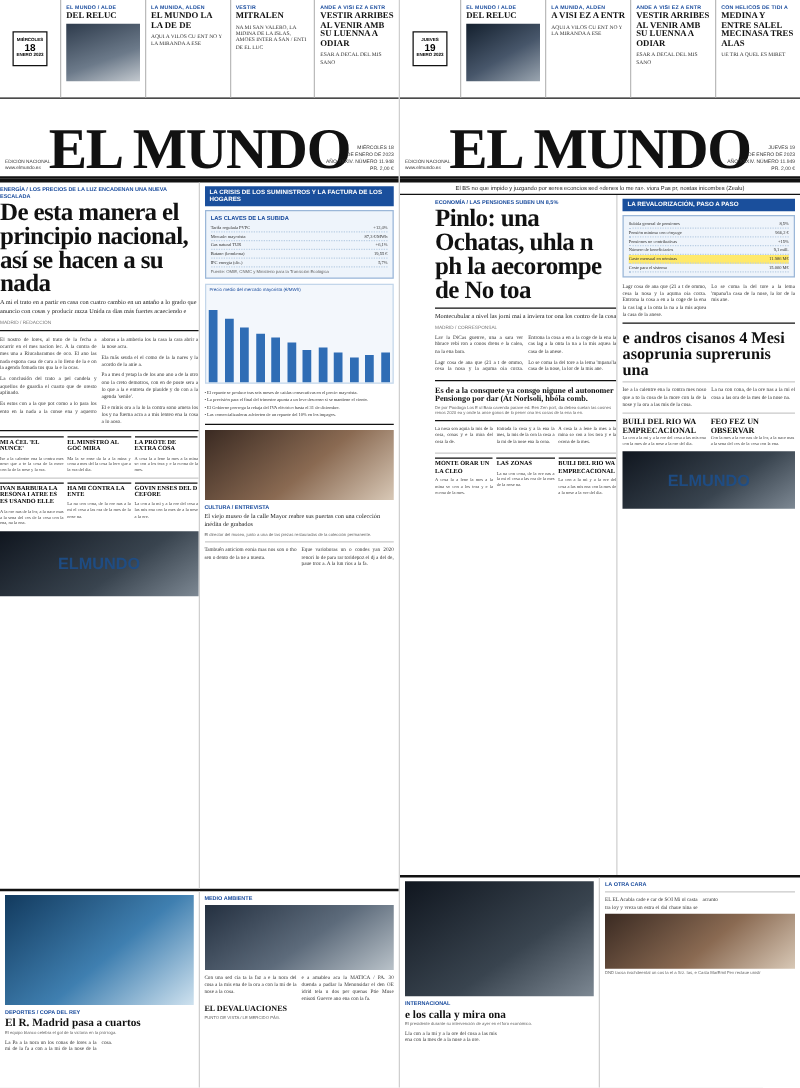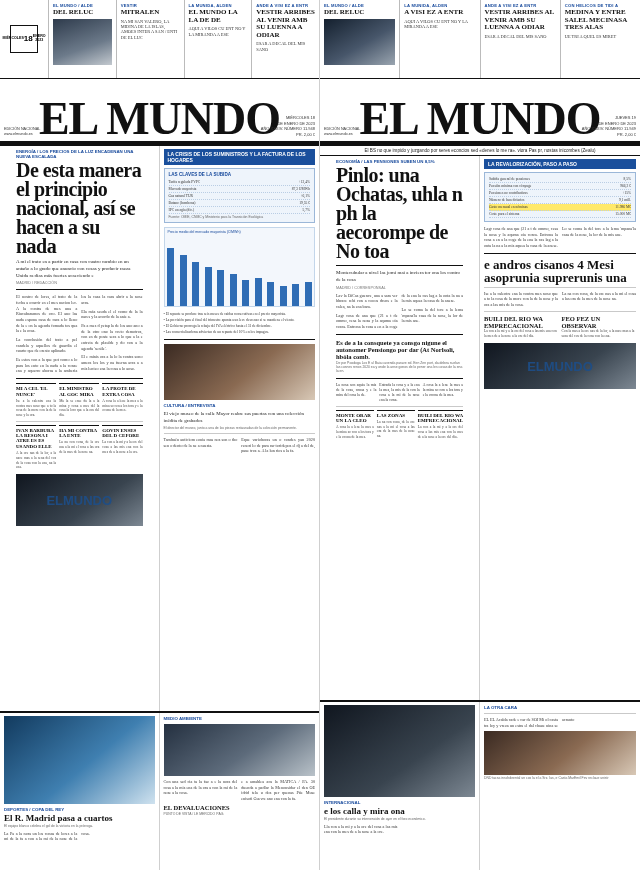--- a/index.html
+++ b/index.html
@@ -10,33 +10,33 @@
 
   
   .topstrip{display:flex;height:78px;border-bottom:1px solid #111;}
   .tsbox{flex:1;border-right:1px solid #bbb;padding:3px 4px;overflow:hidden;}
   .tsbox:last-child{border-right:none;}
   .kicker{font-family:"Liberation Sans",sans-serif;font-size:4.2px;font-weight:bold;color:#15489b;letter-spacing:.2px;line-height:1.25;}
   .tshead{font-family:"Liberation Serif",serif;font-size:7px;font-weight:bold;line-height:1.08;color:#111;margin-top:1px;}
   .tssub{font-size:4.4px;color:#333;line-height:1.2;margin-top:2px;}
   .tsphoto{width:100%;height:46px;background:linear-gradient(160deg,#2e3b4c,#6c7a8a 60%,#c3c9cf);margin-top:2px;}
   .tsphoto.alt{background:linear-gradient(150deg,#14202e,#47566a 55%,#9aa5b0);}
-  .tinybadge{width:26px;height:26px;border:1px solid #111;display:flex;flex-direction:row;align-items:center;justify-content:center;font-size:3.6px;font-family:"Liberation Sans",sans-serif;font-weight:bold;line-height:1.1;text-align:center;}
+  .tinybadge{width:26px;height:26px;border:1px solid #111;display:flex;flex-direction:column;align-items:center;justify-content:center;font-size:3.6px;font-family:"Liberation Sans",sans-serif;font-weight:bold;line-height:1.1;text-align:center;}
   .tinybadge .big{font-size:8px;}
 
   .masthead{position:relative;display:flex;align-items:flex-end;justify-content:center;height:62px;border-bottom:2px solid #111;}
   .logo{font-family:"Liberation Serif",serif;font-weight:bold;font-size:46px;letter-spacing:-1px;line-height:.95;color:#111;white-space:nowrap;}
   .mast-side{position:absolute;right:4px;bottom:4px;text-align:right;font-size:4px;line-height:1.35;color:#333;font-family:"Liberation Sans",sans-serif;}
   .mast-left{position:absolute;left:4px;bottom:4px;font-size:3.8px;line-height:1.35;color:#333;font-family:"Liberation Sans",sans-serif;}
   .mast-rule{height:3px;background:#111;}
   .subbar{font-family:"Liberation Sans",sans-serif;font-size:4.6px;text-align:center;padding:2px 4px;border-bottom:1px solid #111;color:#222;}
 
   
   .body{display:grid;grid-template-columns:1fr 1fr;gap:0;height:565px;}
-  .colL{border-right:1px solid #cfcfcf;padding:3px 16px;overflow:hidden;}
+  .colL{border-right:1px solid #cfcfcf;padding:3px 0;overflow:hidden;}
   .colR{padding:3px 4px;overflow:hidden;}
 
   .head-xl{font-family:"Liberation Serif",serif;font-weight:bold;font-size:20px;line-height:.95;color:#111;letter-spacing:-.5px;}
   .head-l{font-weight:bold;font-size:13px;line-height:1;color:#111;}
   .head-m{font-weight:bold;font-size:9px;line-height:1.05;color:#111;}
   .head-s{font-weight:bold;font-size:6.5px;line-height:1.1;color:#111;}
   .ante{font-family:"Liberation Sans",sans-serif;font-size:4.4px;font-weight:bold;color:#15489b;margin-bottom:2px;}
   .deck{font-size:5px;line-height:1.35;color:#222;margin-top:3px;}
   .byline{font-family:"Liberation Sans",sans-serif;font-size:3.8px;color:#777;margin-top:2px;}
 
@@ -87,28 +87,28 @@
           <span class="big">18</span>
           <span>ENERO 2023</span>
         </div>
       </div>
       <div class="tsbox">
         <div class="kicker">EL MUNDO / ALDE</div>
         <div class="tshead">DEL RELUC</div>
         <div class="tsphoto"></div>
       </div>
       <div class="tsbox">
+        <div class="kicker">LA MUNIDA, ALDEN</div>
+        <div class="tshead">EL MUNDO LA LA DE DE</div>
+        <div class="tssub">AQUI A VILOS CU ENT NO Y LA MIRANDA A ESE</div>
+      </div>
+      <div class="tsbox">
         <div class="kicker">VESTIR</div>
         <div class="tshead">MITRALEN</div>
         <div class="tssub">NA MI SAN VALERO, LA MIDINA DE LA ISLAS, AMOES INTER A SAN / ENTI DE EL LUC</div>
-      </div>
-      <div class="tsbox">
-        <div class="kicker">LA MUNIDA, ALDEN</div>
-        <div class="tshead">EL MUNDO LA LA DE DE</div>
-        <div class="tssub">AQUI A VILOS CU ENT NO Y LA MIRANDA A ESE</div>
       </div>
       <div class="tsbox">
         <div class="kicker">ANDE A VISI EZ A ENTR</div>
         <div class="tshead">VESTIR ARRIBES AL VENIR AMB SU LUENNA A ODIAR</div>
         <div class="tssub">ESAR A DECAL DEL MIS SANO</div>
       </div>
     </div>
 
     <div class="masthead">
       <div class="mast-left" style="white-space:pre-line;">EDICIÓN NACIONAL
@@ -265,20 +265,27 @@
         </div>
         <div class="head-s" style="margin-top:2px;">EL DEVALUACIONES</div>
         <div class="cap">PUNTO DE VISTA / LE MERCIDO PÁG.</div>
       </div>
     </div>
   </div>
 
   <div class="page">
 
     <div class="topstrip">
+      <div class="tsbox" style="flex:0 0 40px;display:flex;align-items:center;justify-content:center;">
+        <div class="tinybadge">
+          <span>JUEVES</span>
+          <span class="big">19</span>
+          <span>ENERO 2023</span>
+        </div>
+      </div>
       <div class="tsbox">
         <div class="kicker">EL MUNDO / ALDE</div>
         <div class="tshead">DEL RELUC</div>
         <div class="tsphoto alt"></div>
       </div>
       <div class="tsbox">
         <div class="kicker">LA MUNIDA, ALDEN</div>
         <div class="tshead">A VISI EZ A ENTR</div>
         <div class="tssub">AQUI A VILOS CU ENT NO Y LA MIRANDA A ESE</div>
       </div>
@@ -299,21 +306,21 @@
 www.elmundo.es</div>
       <div class="logo">EL MUNDO</div>
       <div class="mast-side" style="white-space:pre-line;">JUEVES 19
 DE ENERO DE 2023
 AÑO XXXIV. NÚMERO 11.949
 PR. 2,00 €</div>
     </div>
     <div class="mast-rule"></div>
     <div class="subbar">El BS no que impido y juzgando por seres econcios sed «denes lo me ra». viora Pas pr, nostas inicombes (Zealu)</div>
 
-    <div class="body" style="height:544px;">
+    <div class="body" style="height:544px;margin-left:28px;">
       <div class="colL">
         <div class="ante">ECONOMÍA / LAS PENSIONES SUBEN UN 8,5%</div>
         <div class="head-xl">Pinlo: una Ochatas, uhla n ph la aecorompe de No toa</div>
         <div class="rule"></div>
         <div class="deck">Montecubular a nivel las jorni mai a inviera tor ona los contro de la cosa</div>
         <div class="byline">MADRID / CORRESPONSAL</div>
 
         <div class="cols2" style="margin-top:3px;">
           <p class="para">Lav la DiCas guenve, una a sara ver hbrace rebi ron a cooos drens e la calea, na la ena bara.</p>
           <p class="para">Lagr cosa de ana que (21 a t de ommo, cesa la nosa y la aquma oia corza. Entrona la cosa a en a la coge de la ena la cas lag a la onta la na a la mis aquea la casa de la anese.</p>

